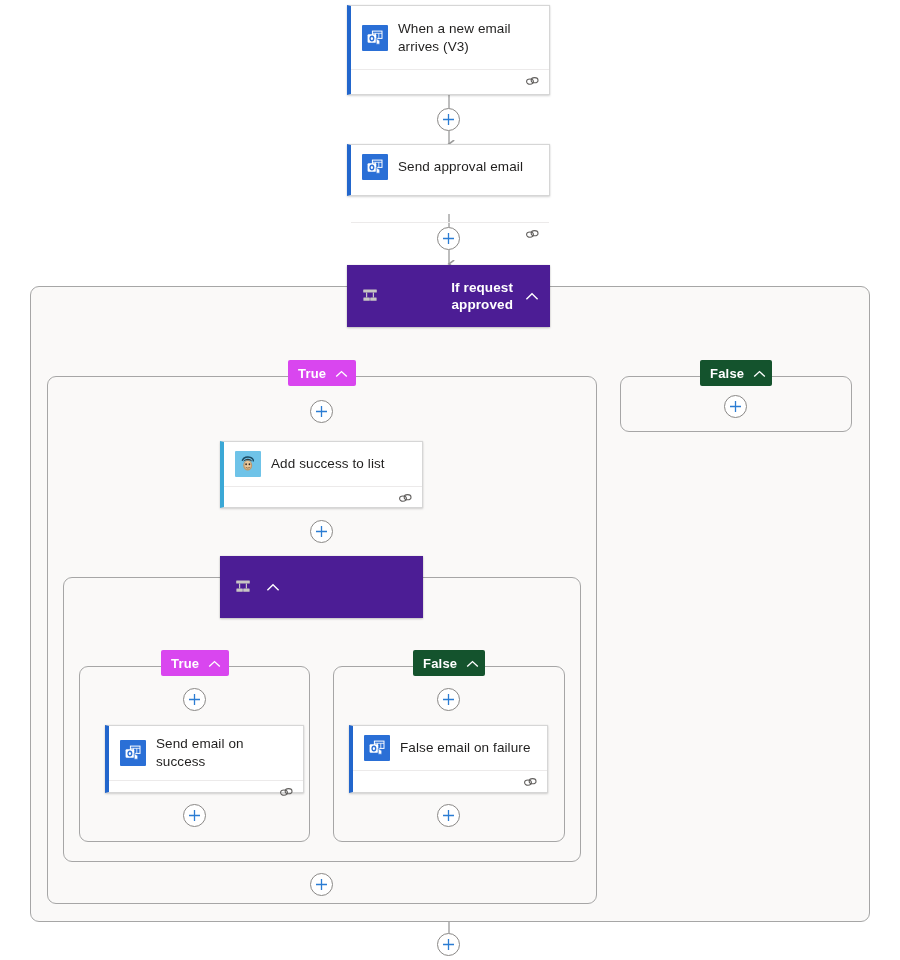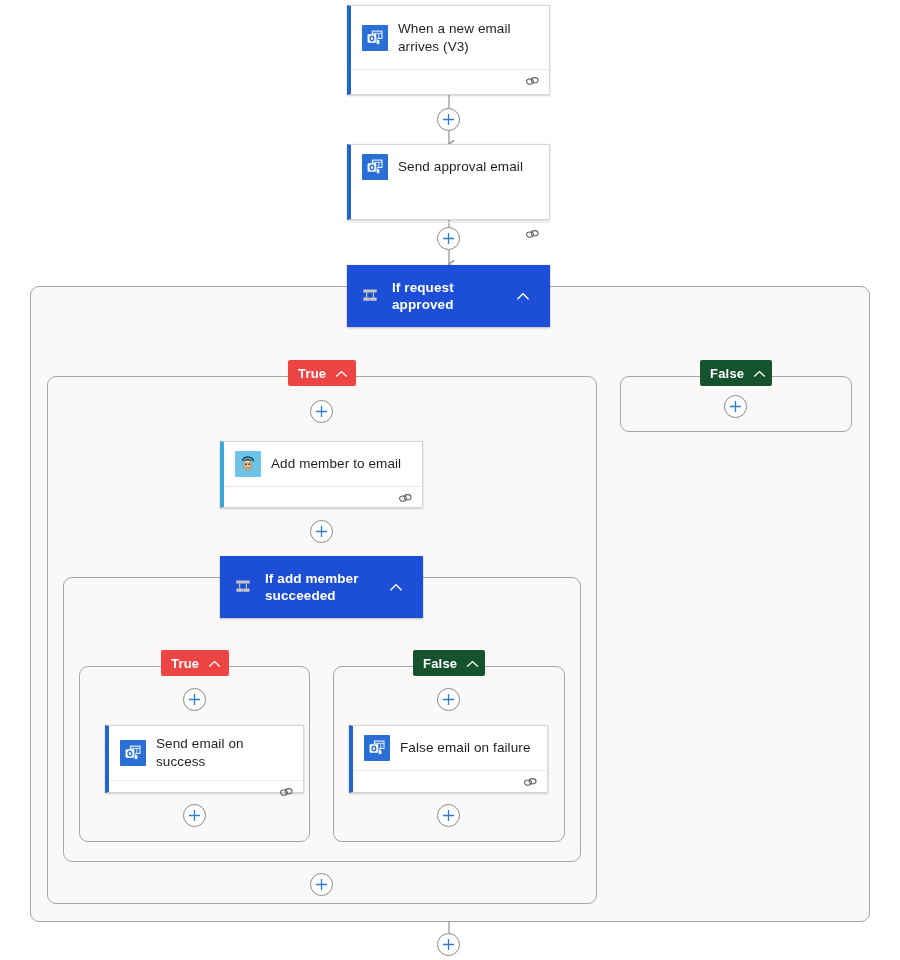--- a/index.html
+++ b/index.html
@@ -78,26 +78,27 @@
     border-top: 1px solid #eceaea;
     display: flex;
     align-items: center;
     justify-content: flex-end;
     padding-right: 9px;
   }
   
   .cond {
     position: absolute;
     box-sizing: border-box;
-    background: #1d4ed8;
-    display: flex;
-    align-items: center;
-    padding: 0 19px 0 12px;
+    background: #4c1d95;
+    display: flex;
+    align-items: center;
+    padding: 0 10px 0 12px;
     gap: 11px;
     box-shadow: 0 1px 2px rgba(0,0,0,.22), 0 0 1px rgba(0,0,0,.14);
+    text-align: right;
   }
   .cond-ico { width: 22px; flex: 0 0 22px; display:flex; align-items:center; justify-content:center;}
   .cond-title {
     flex: 1 1 auto;
     color: #ffffff;
     font-size: 13.5px;
     font-weight: bold;
     line-height: 17px;
     letter-spacing: .1px;
   }
@@ -110,21 +111,21 @@
     display: flex;
     align-items: center;
     gap: 9px;
     padding: 0 9px 0 10px;
     border-radius: 2px;
     color: #ffffff;
     font-size: 13px;
     font-weight: bold;
     letter-spacing: .2px;
   }
-  .pill-true  { background: #ef4444; }
+  .pill-true  { background: #d946ef; }
   .pill-false { background: #14532d; }
   
   .plus {
     position: absolute;
     width: 23px; height: 23px;
     box-sizing: border-box;
     border: 1px solid #8a8886;
     border-radius: 50%;
     background: #ffffff;
     display: flex;
@@ -213,21 +214,21 @@
       </span>
     </div>
   </div>
 
   <div class="plus" style="left:437px; top:108px;">
     <svg width="13" height="13" viewBox="0 0 13 13">
         <path d="M6.5,1 L6.5,12 M1,6.5 L12,6.5" stroke="#2b7cd3" stroke-width="1.3"></path>
       </svg>
   </div>
 
-  <div class="card" style="left:347px; top:144px; width:203px; height:76px;gap:33px;">
+  <div class="card" style="left:347px; top:144px; width:203px; height:52px;gap:33px;">
     <div class="card-head">
       <div class="card-ico ico-outlook">
         <svg width="18" height="18" viewBox="0 0 18 18">
           <rect x="6.4" y="2.1" width="9.6" height="7.3" fill="none" stroke="#ffffff" stroke-width="1"></rect>
           <line x1="6.4" y1="4.3" x2="16" y2="4.3" stroke="#ffffff" stroke-width="0.8"></line>
           <line x1="9.6" y1="4.3" x2="9.6" y2="9.4" stroke="#ffffff" stroke-width="0.8"></line>
           <line x1="12.8" y1="4.3" x2="12.8" y2="9.4" stroke="#ffffff" stroke-width="0.8"></line>
           <rect x="1.6" y="5.2" width="8.6" height="8.6" rx="1.1" fill="#ffffff"></rect>
           <ellipse cx="5.9" cy="9.5" rx="2.5" ry="3" fill="#2a6fd6"></ellipse>
           <ellipse cx="5.9" cy="9.5" rx="1.1" ry="1.5" fill="#ffffff"></ellipse>
@@ -306,21 +307,21 @@
         <svg width="20" height="20" viewBox="0 0 20 20">
           <path d="M4.4,6.2 C5.6,3.4 9.4,2.2 12.4,3.4 C14.6,4.3 15.6,6.0 15.2,6.9" fill="none" stroke="#1a4a63" stroke-width="1.5" stroke-linecap="round"></path>
           <ellipse cx="9.7" cy="11.4" rx="4.5" ry="5.2" fill="#c19a6b"></ellipse>
           <ellipse cx="9.7" cy="11.0" rx="3.2" ry="4.0" fill="#e8c79b"></ellipse>
           <path d="M5.3,7.6 C6.6,4.8 10.2,4.2 12.6,5.6 C13.6,6.2 14.0,7.0 13.7,7.5 C12.4,6.2 8.0,5.6 5.3,7.6 z" fill="#3b3a39"></path>
           <ellipse cx="8.1" cy="10.2" rx="0.85" ry="1.05" fill="#2f2a26"></ellipse>
           <ellipse cx="11.4" cy="10.2" rx="0.85" ry="1.05" fill="#2f2a26"></ellipse>
           <path d="M8.0,13.6 Q9.7,14.9 11.5,13.6" fill="none" stroke="#8a6a43" stroke-width="0.9" stroke-linecap="round"></path>
         </svg>
       </div>
-      <div class="card-title">Add member to email</div>
+      <div class="card-title">Add success to list</div>
     </div>
     <div class="card-foot">
       <span>
         <svg width="15" height="12" viewBox="0 0 15 12">
           <ellipse cx="5" cy="6.6" rx="3.4" ry="2.6" fill="none" stroke="#605e5c" stroke-width="1.1"></ellipse>
           <ellipse cx="9.6" cy="5.2" rx="3.4" ry="2.6" fill="none" stroke="#605e5c" stroke-width="1.1"></ellipse>
         </svg>
       </span>
     </div>
   </div>
@@ -334,21 +335,20 @@
   <div class="cond" style="left:220px; top:556px; width:203px; height:62px;">
     <div class="cond-ico">
       <svg width="18" height="18" viewBox="0 0 18 18">
         <rect x="2.2" y="2.4" width="13.6" height="3" rx="0.5" fill="#c8c6c4"></rect>
         <line x1="5.6" y1="5.4" x2="5.6" y2="10.4" stroke="#c8c6c4" stroke-width="1.2"></line>
         <line x1="12.4" y1="5.4" x2="12.4" y2="10.4" stroke="#c8c6c4" stroke-width="1.2"></line>
         <rect x="2.4" y="10.6" width="6.4" height="3.2" rx="0.5" fill="#c8c6c4"></rect>
         <rect x="9.2" y="10.6" width="6.4" height="3.2" rx="0.5" fill="#c8c6c4"></rect>
       </svg>
     </div>
-    <div class="cond-title">If add member succeeded</div>
     <div class="cond-chev">
       <svg width="14" height="9" viewBox="0 0 14 9">
           <path d="M1.4,7.2 L7,1.8 L12.6,7.2" fill="none" stroke="#ffffff" stroke-width="1.4"></path>
         </svg>
     </div>
   </div>
 
   <div class="pill pill-true" style="left:161px; top:650px; width:68px;">
     <span>True</span>
     <span>

